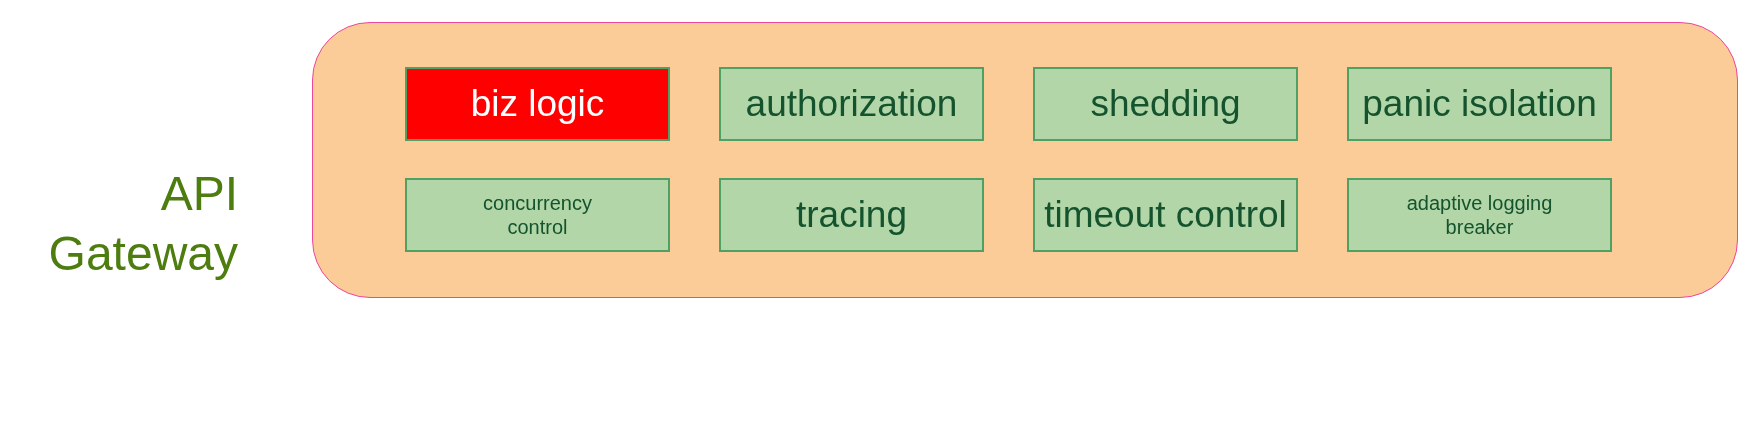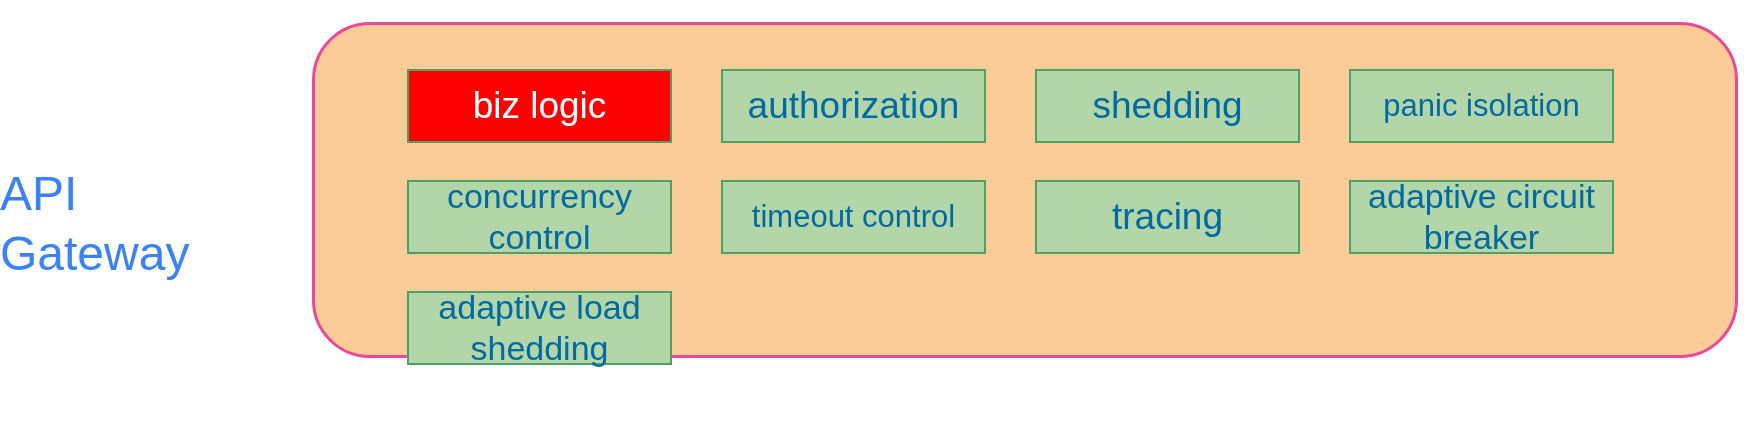--- a/index.html
+++ b/index.html
@@ -16,33 +16,33 @@
     background: #ffffff;
     overflow: hidden;
   }
   .diagram-title {
     position: absolute;
     left: 0;
     top: 164px;
     width: 238px;
     font-size: 48px;
     line-height: 1.25;
-    text-align: left;
+    text-align: right;
     white-space: pre-line;
-    color: #3b82f6;
+    color: #4d7c0f;
   }
   .gateway-container {
     position: absolute;
     left: 312px;
     top: 22px;
     width: 1426px;
-    height: 336px;
+    height: 276px;
     box-sizing: border-box;
     background: #FBCB98;
-    border: 3px solid #ec4899;
+    border: 1px solid #ec4899;
     border-radius: 58px;
   }
   .cell-grid {
     position: absolute;
     left: 92px;
     top: 44px;
     display: grid;
     grid-template-columns: repeat(4, 265px);
     column-gap: 49px;
     grid-auto-rows: 74px;
@@ -50,29 +50,29 @@
   }
   .cell {
     box-sizing: border-box;
     background: #B2D6A8;
     border: 2.5px solid #4EA064;
     display: flex;
     align-items: center;
     justify-content: center;
     text-align: center;
     white-space: pre-line;
-    color: #0369a1;
+    color: #14532d;
   }
   .cell.highlight {
     background: #FF0000;
     color: #FFFFFF;
   }
   .sz-l { font-size: 37px; }
-  .sz-m { font-size: 31px; }
-  .sz-s { font-size: 34px; line-height: 1.2; }
+  .sz-m { font-size: 37px; }
+  .sz-s { font-size: 20px; line-height: 1.2; }
 </style>
 </head>
 <body>
 
 <div class="stage">
 
   <div class="diagram-title">API
 Gateway</div>
 
   <div class="gateway-container">
@@ -85,26 +85,24 @@
       <div class="cell sz-l">shedding</div>
 
 
       <div class="cell sz-m">panic isolation</div>
 
 
 
       <div class="cell sz-s">concurrency
 control</div>
 
+      <div class="cell sz-l">tracing</div>
+
       <div class="cell sz-m">timeout control</div>
 
-      <div class="cell sz-l">tracing</div>
-
-      <div class="cell sz-s">adaptive circuit
+      <div class="cell sz-s">adaptive logging
 breaker</div>
 
-      <div class="cell sz-s">adaptive load
-shedding</div>
 
     </div>
   </div>
 
 </div>
 
 </body></html>

